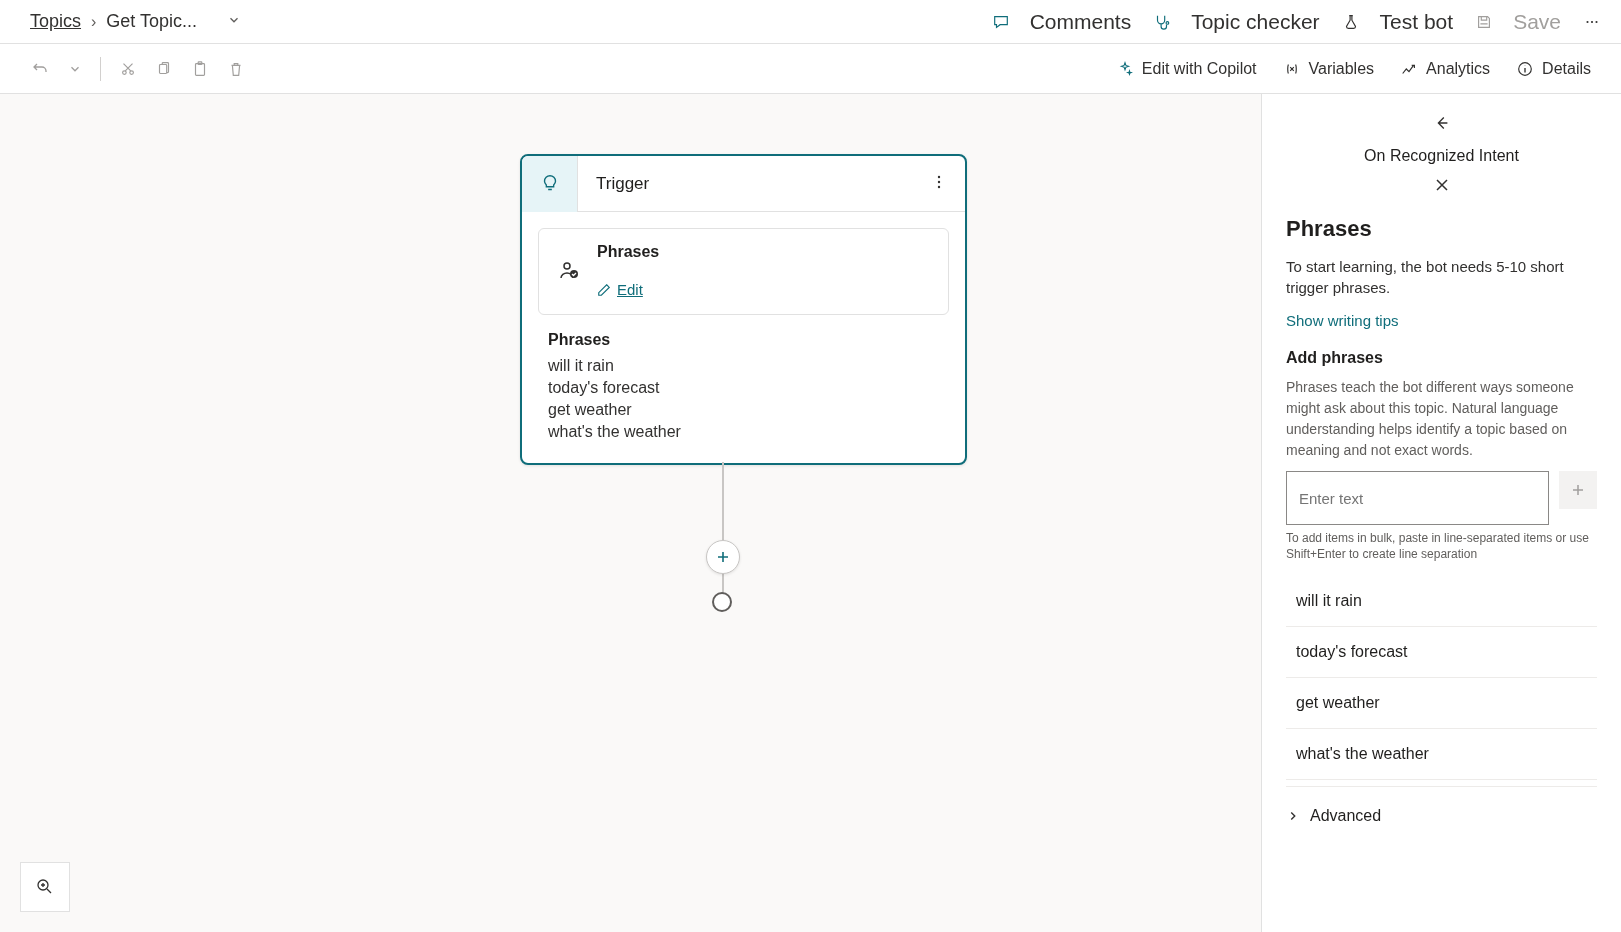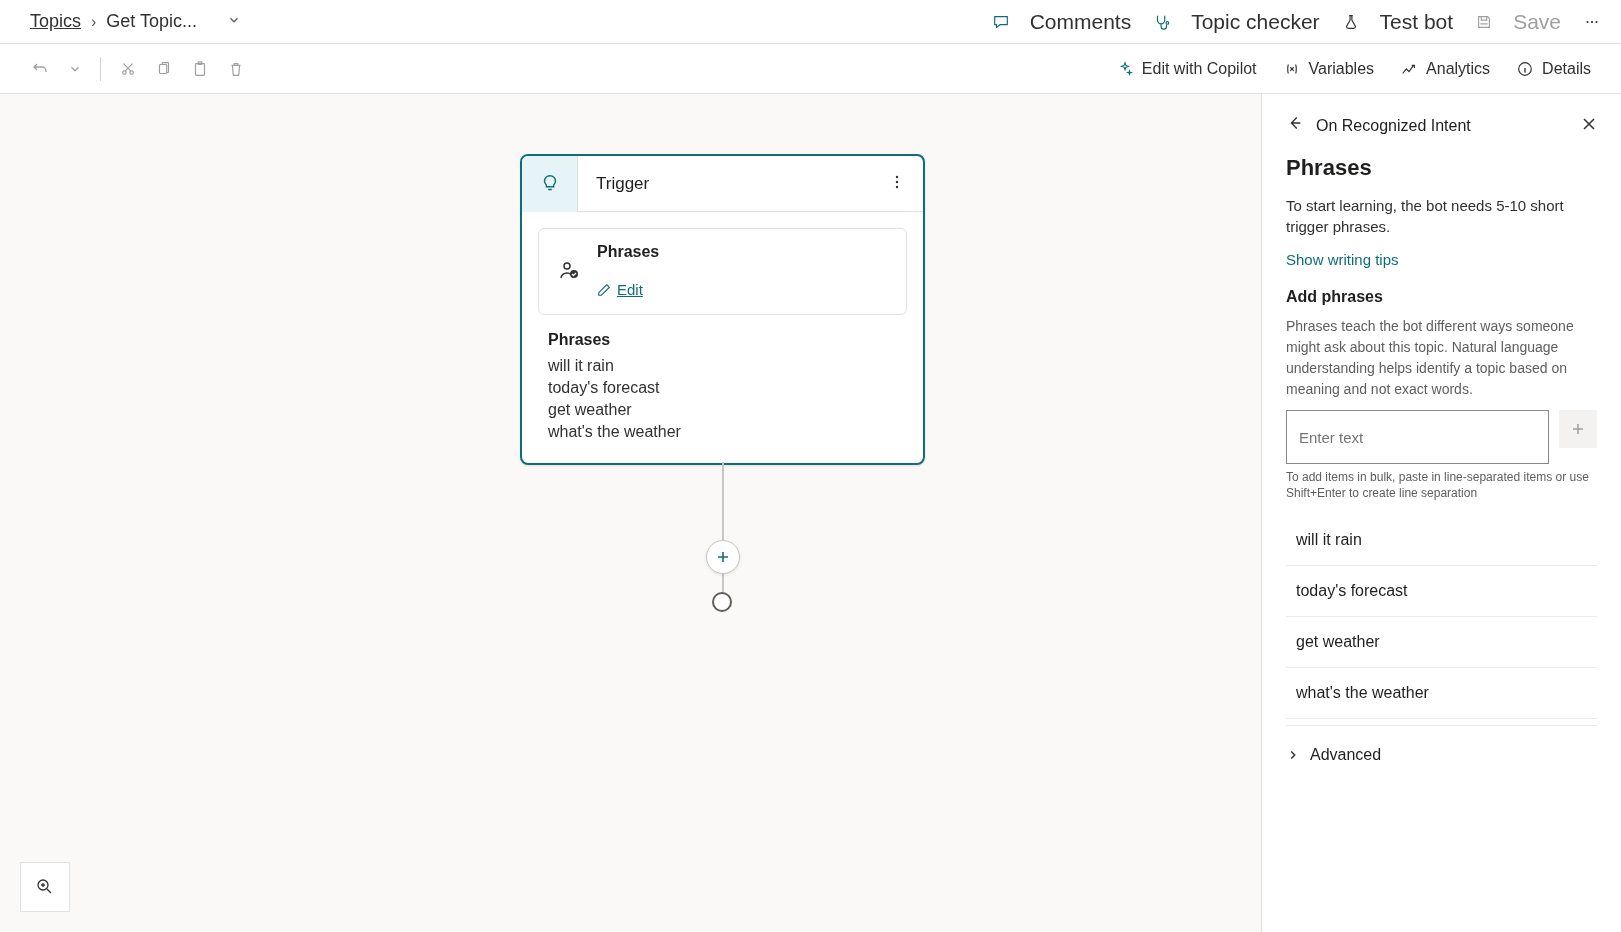--- a/index.html
+++ b/index.html
@@ -25,21 +25,21 @@
   .tb-btn { display: flex; align-items: center; color: #a19f9d; cursor: pointer; }
   .tb-right { display: flex; align-items: center; gap: 26px; margin-left: auto; }
   .tb-right .action { display: flex; align-items: center; gap: 8px; font-size: 16px; color: #323130; cursor: pointer; }
 
   
   .main { display: flex; height: calc(932px - 94px); }
   .canvas { flex: 1; position: relative; background: #faf9f8; overflow: hidden; }
   .panel { width: 360px; min-width: 360px; border-left: 1px solid #e1e1e1; background: #fff; padding: 20px 24px; overflow: auto; }
 
   
-  .node { position: absolute; left: 520px; top: 60px; width: 405px; border: 2px solid #0f6d7a; border-radius: 8px; background: #fff; box-shadow: 0 1px 3px rgba(0,0,0,0.1); }
+  .node { position: absolute; left: 520px; top: 60px; width: 447px; border: 2px solid #0f6d7a; border-radius: 8px; background: #fff; box-shadow: 0 1px 3px rgba(0,0,0,0.1); }
   .node-head { display: flex; align-items: center; height: 56px; border-bottom: 1px solid #e1e1e1; }
   .node-head .ico { width: 56px; height: 56px; background: #e6f4f7; border-top-left-radius: 6px; display:flex; align-items:center; justify-content:center; border-right:1px solid #e1e1e1;}
   .node-head .title { font-size: 17px; font-weight: 500; padding-left: 18px; flex: 1; }
   .node-head .more { padding: 0 18px; cursor: pointer; color: #323130; }
 
   .node-phrases-card { margin: 16px; border: 1px solid #e1e1e1; border-radius: 6px; padding: 14px 18px; display:flex; align-items:center; gap: 16px; }
   .node-phrases-card .label { font-size: 16px; font-weight: 600; }
   .node-phrases-card .edit { display: inline-flex; align-items: center; gap: 6px; color: #0f6d7a; text-decoration: underline; font-size: 15px; cursor: pointer; margin-top:20px;}
   .node-phrases-list { padding: 0 26px 20px; }
   .node-phrases-list .title { font-size: 16px; font-weight: 600; margin-bottom: 6px; }
@@ -47,21 +47,21 @@
 
   
   .connector { position: absolute; left: 722px; top: 368px; width: 2px; height: 140px; background: #c8c6c4; }
   .add-btn { position: absolute; left: 706px; top: 446px; width: 34px; height: 34px; border-radius: 50%; border: 1px solid #c8c6c4; background: #fff; display:flex; align-items:center; justify-content:center; color: #0f6d7a; font-size: 20px; cursor:pointer; box-shadow: 0 1px 3px rgba(0,0,0,0.1); z-index:2;}
   .end-circle { position: absolute; left: 712px; top: 498px; width: 20px; height: 20px; border: 2px solid #605e5c; border-radius: 50%; background: #fff; z-index:2;}
 
   
   .zoom-fab { position: absolute; left: 20px; bottom: 20px; width: 50px; height: 50px; background: #fff; border: 1px solid #e1e1e1; display:flex; align-items:center; justify-content:center; cursor:pointer; }
 
   
-  .panel-head { display: flex; align-items: flex-end; gap: 12px; margin-bottom: 20px; }
+  .panel-head { display: flex; align-items: center; gap: 12px; margin-bottom: 20px; flex-direction: column; }
   .panel-head .title { font-size: 16px; font-weight: 500; flex: 1; }
   .panel-head .back, .panel-head .close { cursor: pointer; }
   .panel h2 { font-size: 22px; font-weight: 600; margin-bottom: 14px; }
   .panel .desc { font-size: 15px; color: #323130; margin-bottom: 14px; line-height:1.4;}
   .panel .link { color: #0f6d7a; font-size: 15px; cursor: pointer; margin-bottom: 20px; display:inline-block;}
   .panel h3 { font-size: 16px; font-weight: 600; margin-bottom: 10px; }
   .panel .subdesc { font-size: 14px; color: #605e5c; line-height: 1.5; margin-bottom: 10px; }
   .panel .input-row { display:flex; gap: 10px; margin-bottom: 6px; }
   .panel .input-row input { flex: 1; height: 54px; border: 1px solid #8a8886; padding: 0 12px; font-size: 15px; }
   .panel .input-row .plus { width: 38px; height: 38px; background: #f3f2f1; display:flex; align-items:center; justify-content:center; color: #a19f9d; cursor:pointer; border:1px solid #f3f2f1;}

